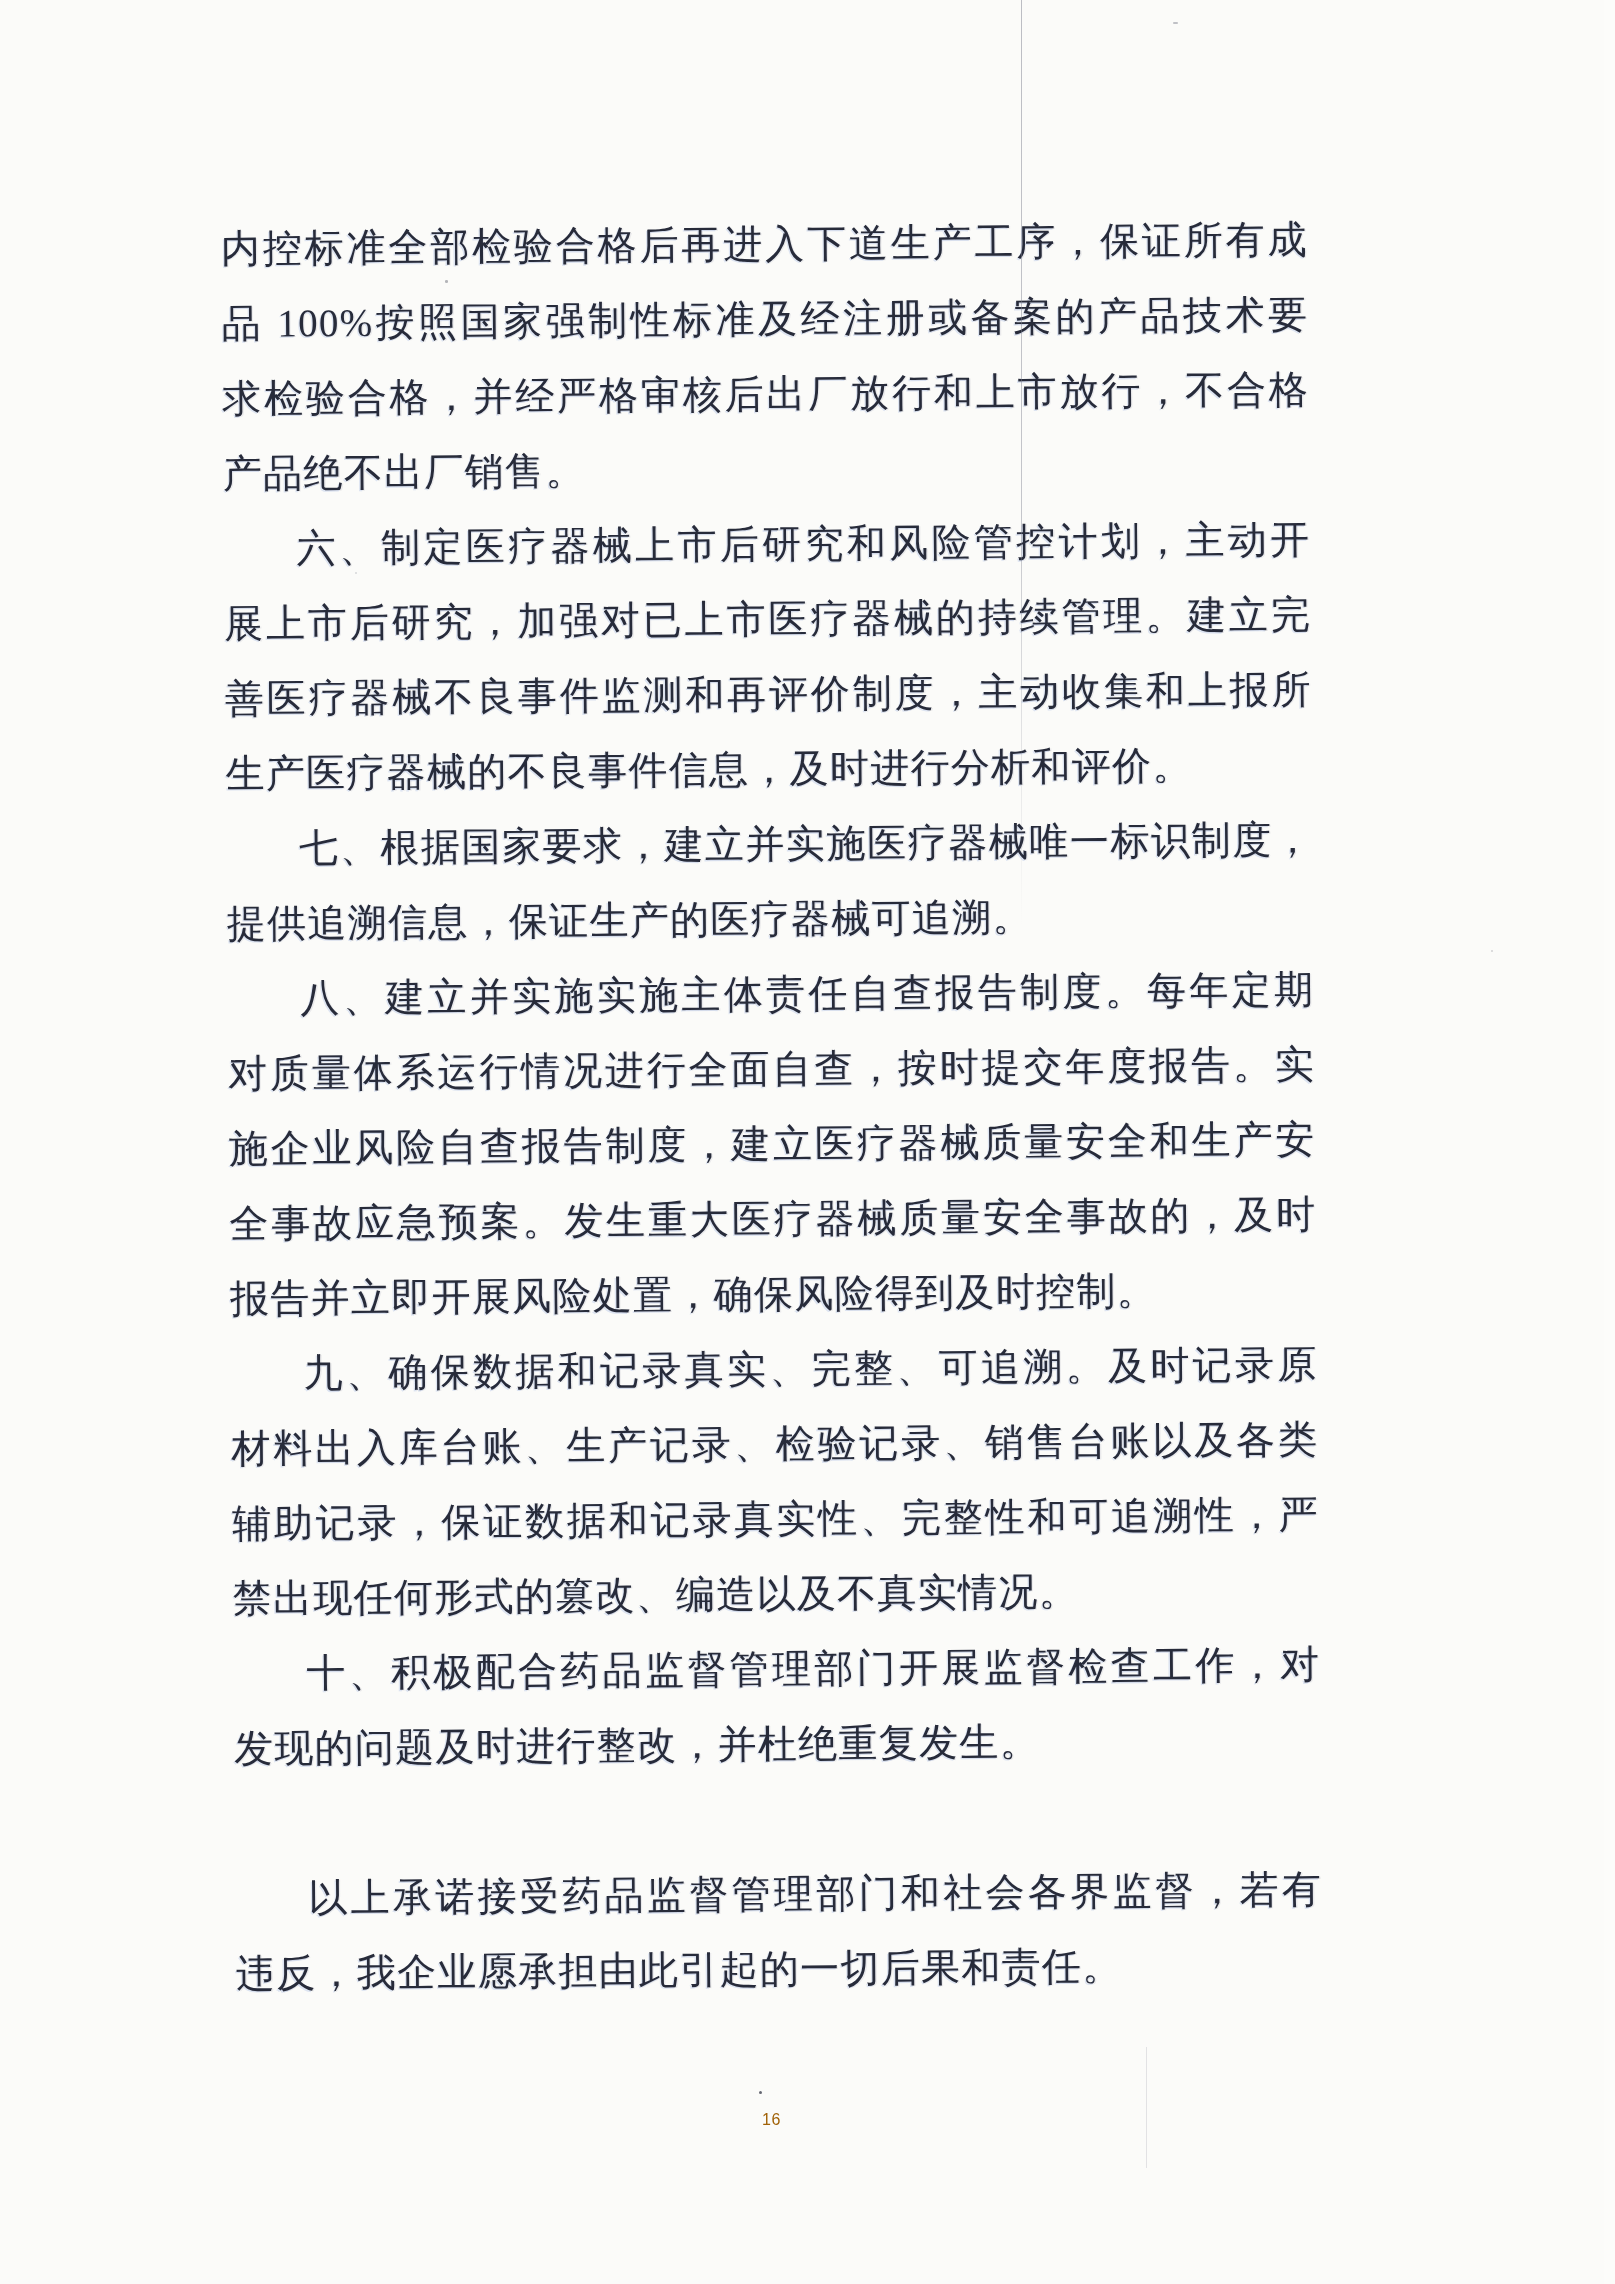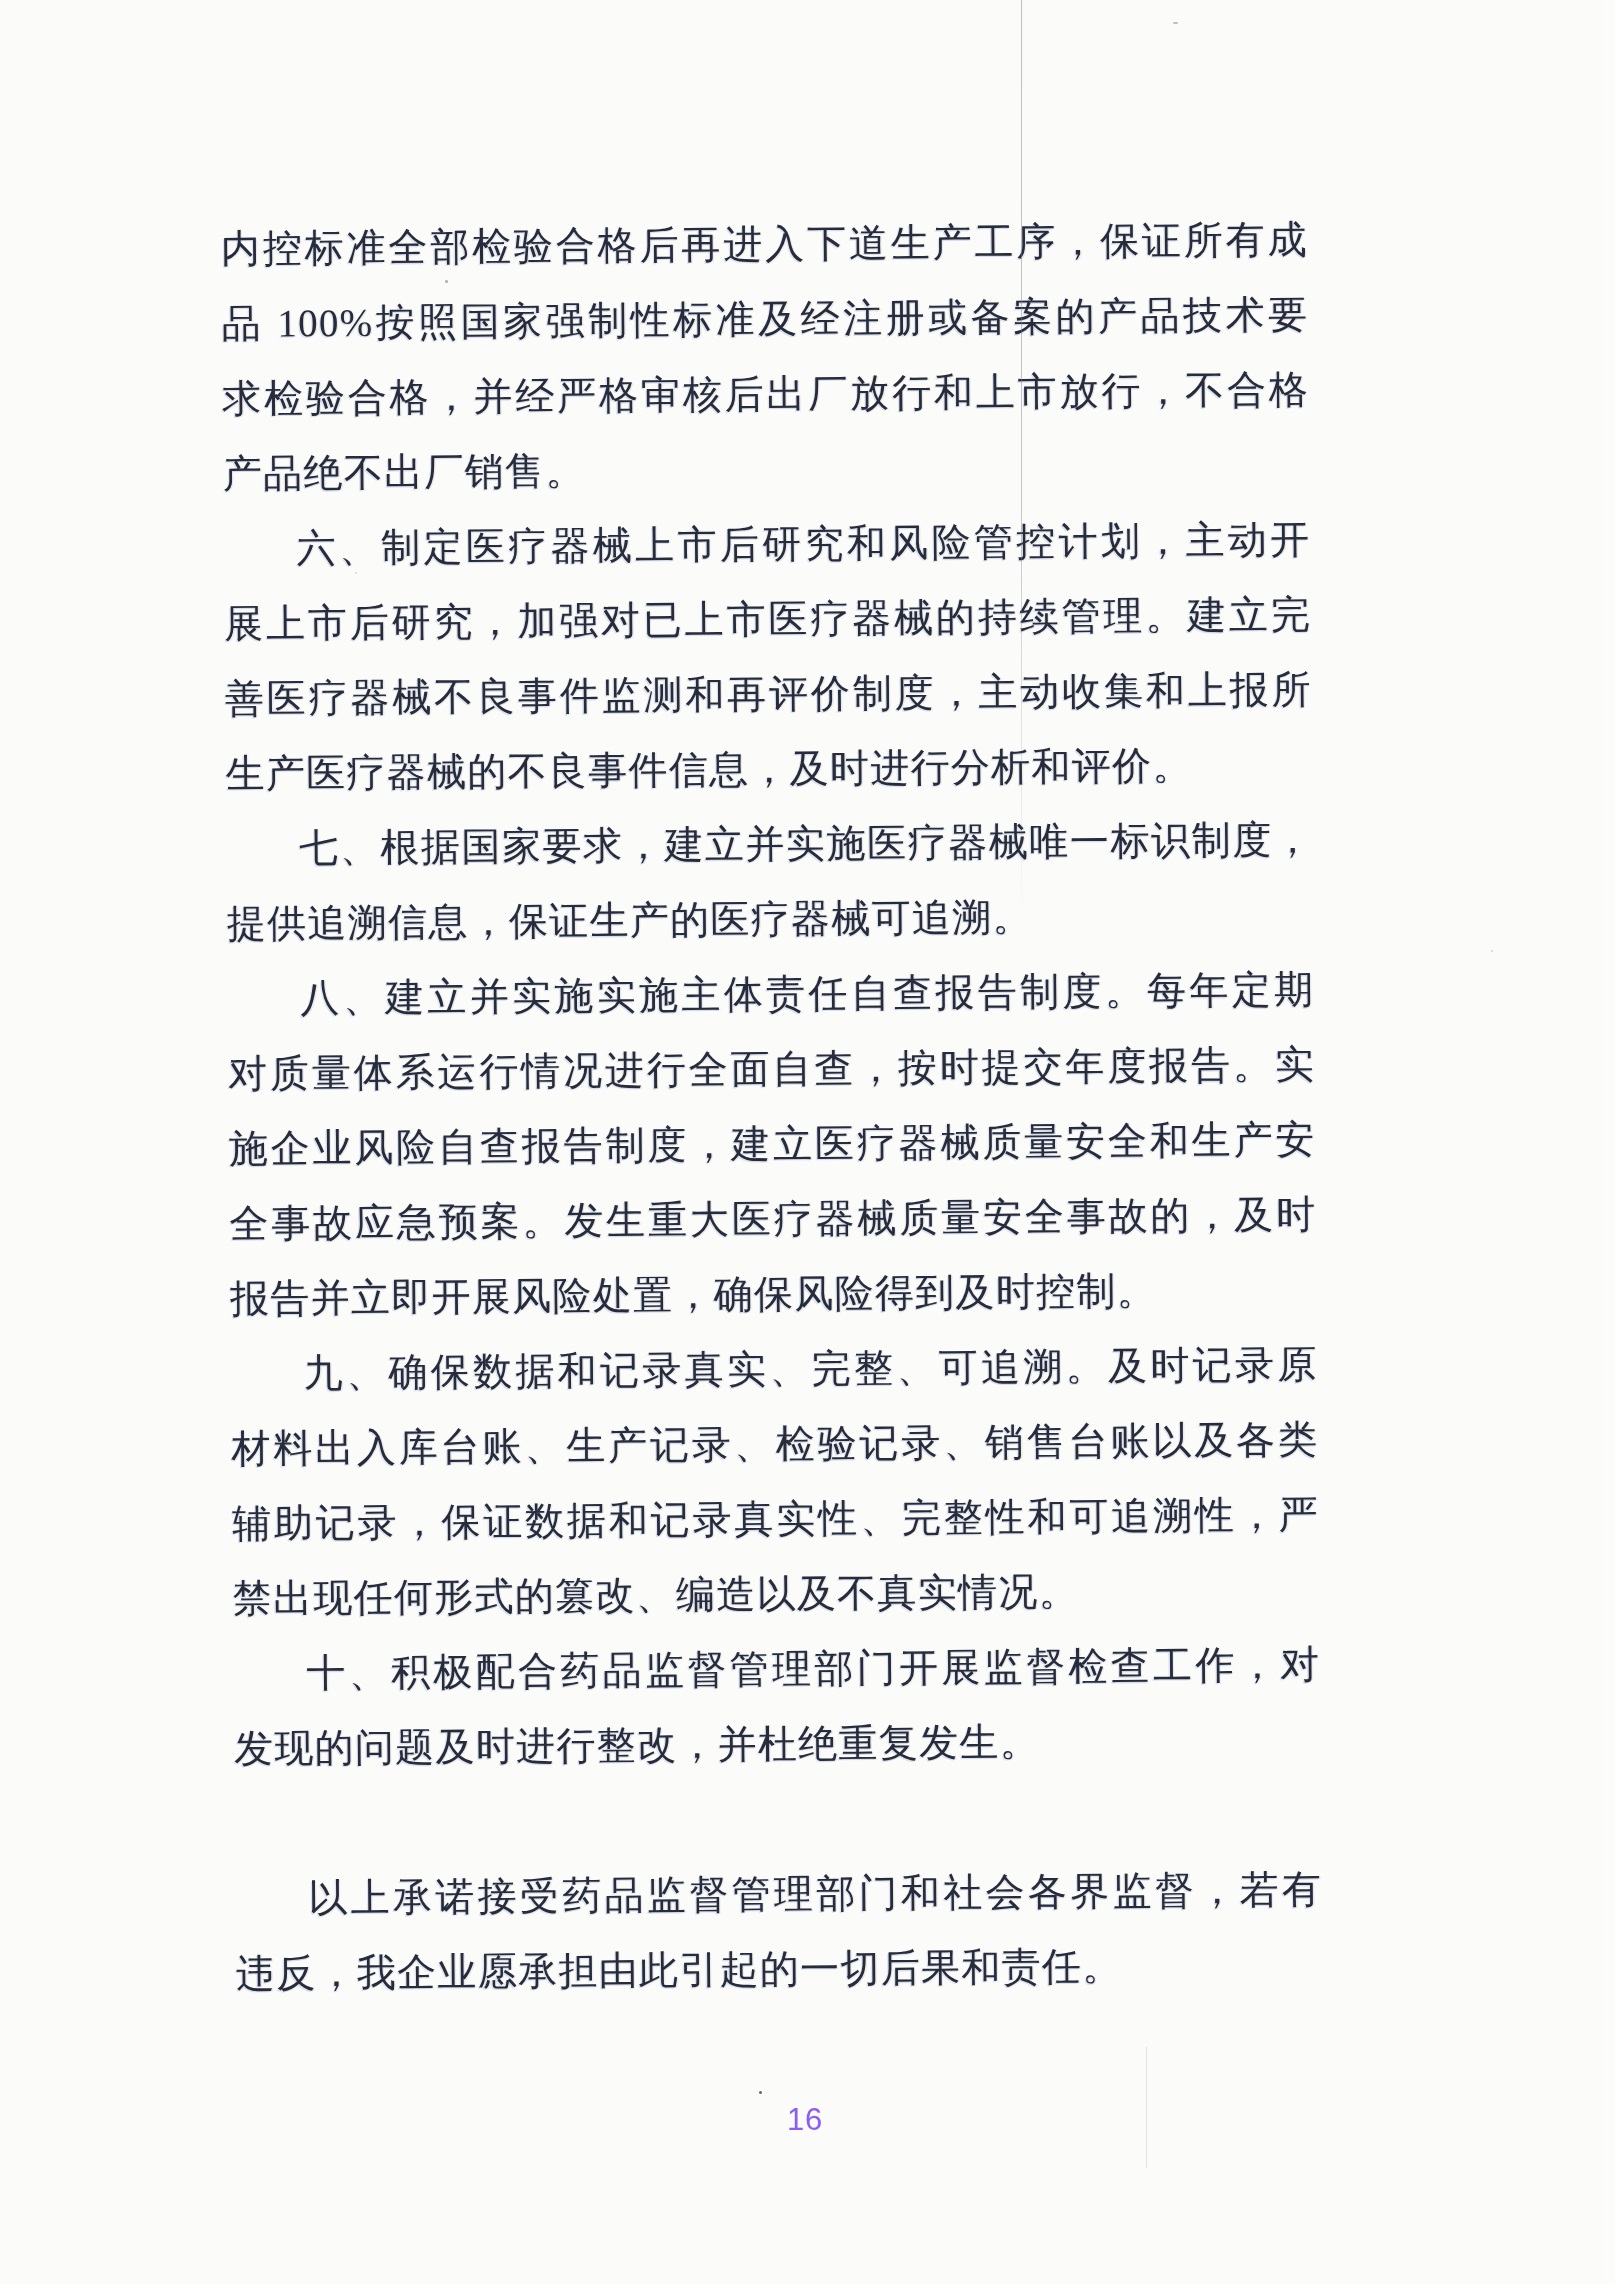--- a/index.html
+++ b/index.html
@@ -33,27 +33,27 @@
     text-align: justify;
     text-align-last: justify;
     text-shadow: -1.3px 1.3px 0 rgba(115,145,215,0.22), 1.3px 0.7px 0 rgba(150,150,165,0.16);
   }
   .line.rag { text-align-last: left; }
   .line.ind { text-indent: 73px; }
   .line.spacer { height: 75px; }
 
   .page-number {
     position: absolute;
-    left: 787px;
+    left: 762px;
     top: 2105px;
     font-family: "Liberation Sans", sans-serif;
-    font-size: 31px;
+    font-size: 16px;
     line-height: 29px;
     letter-spacing: 0.7px;
-    color: #8b5cf6;
+    color: #a16207;
   }
 
   
   .streak-main {
     position: absolute;
     left: 1021px;
     top: 0;
     width: 1.3px;
     height: 926px;
     background: linear-gradient(to bottom,

